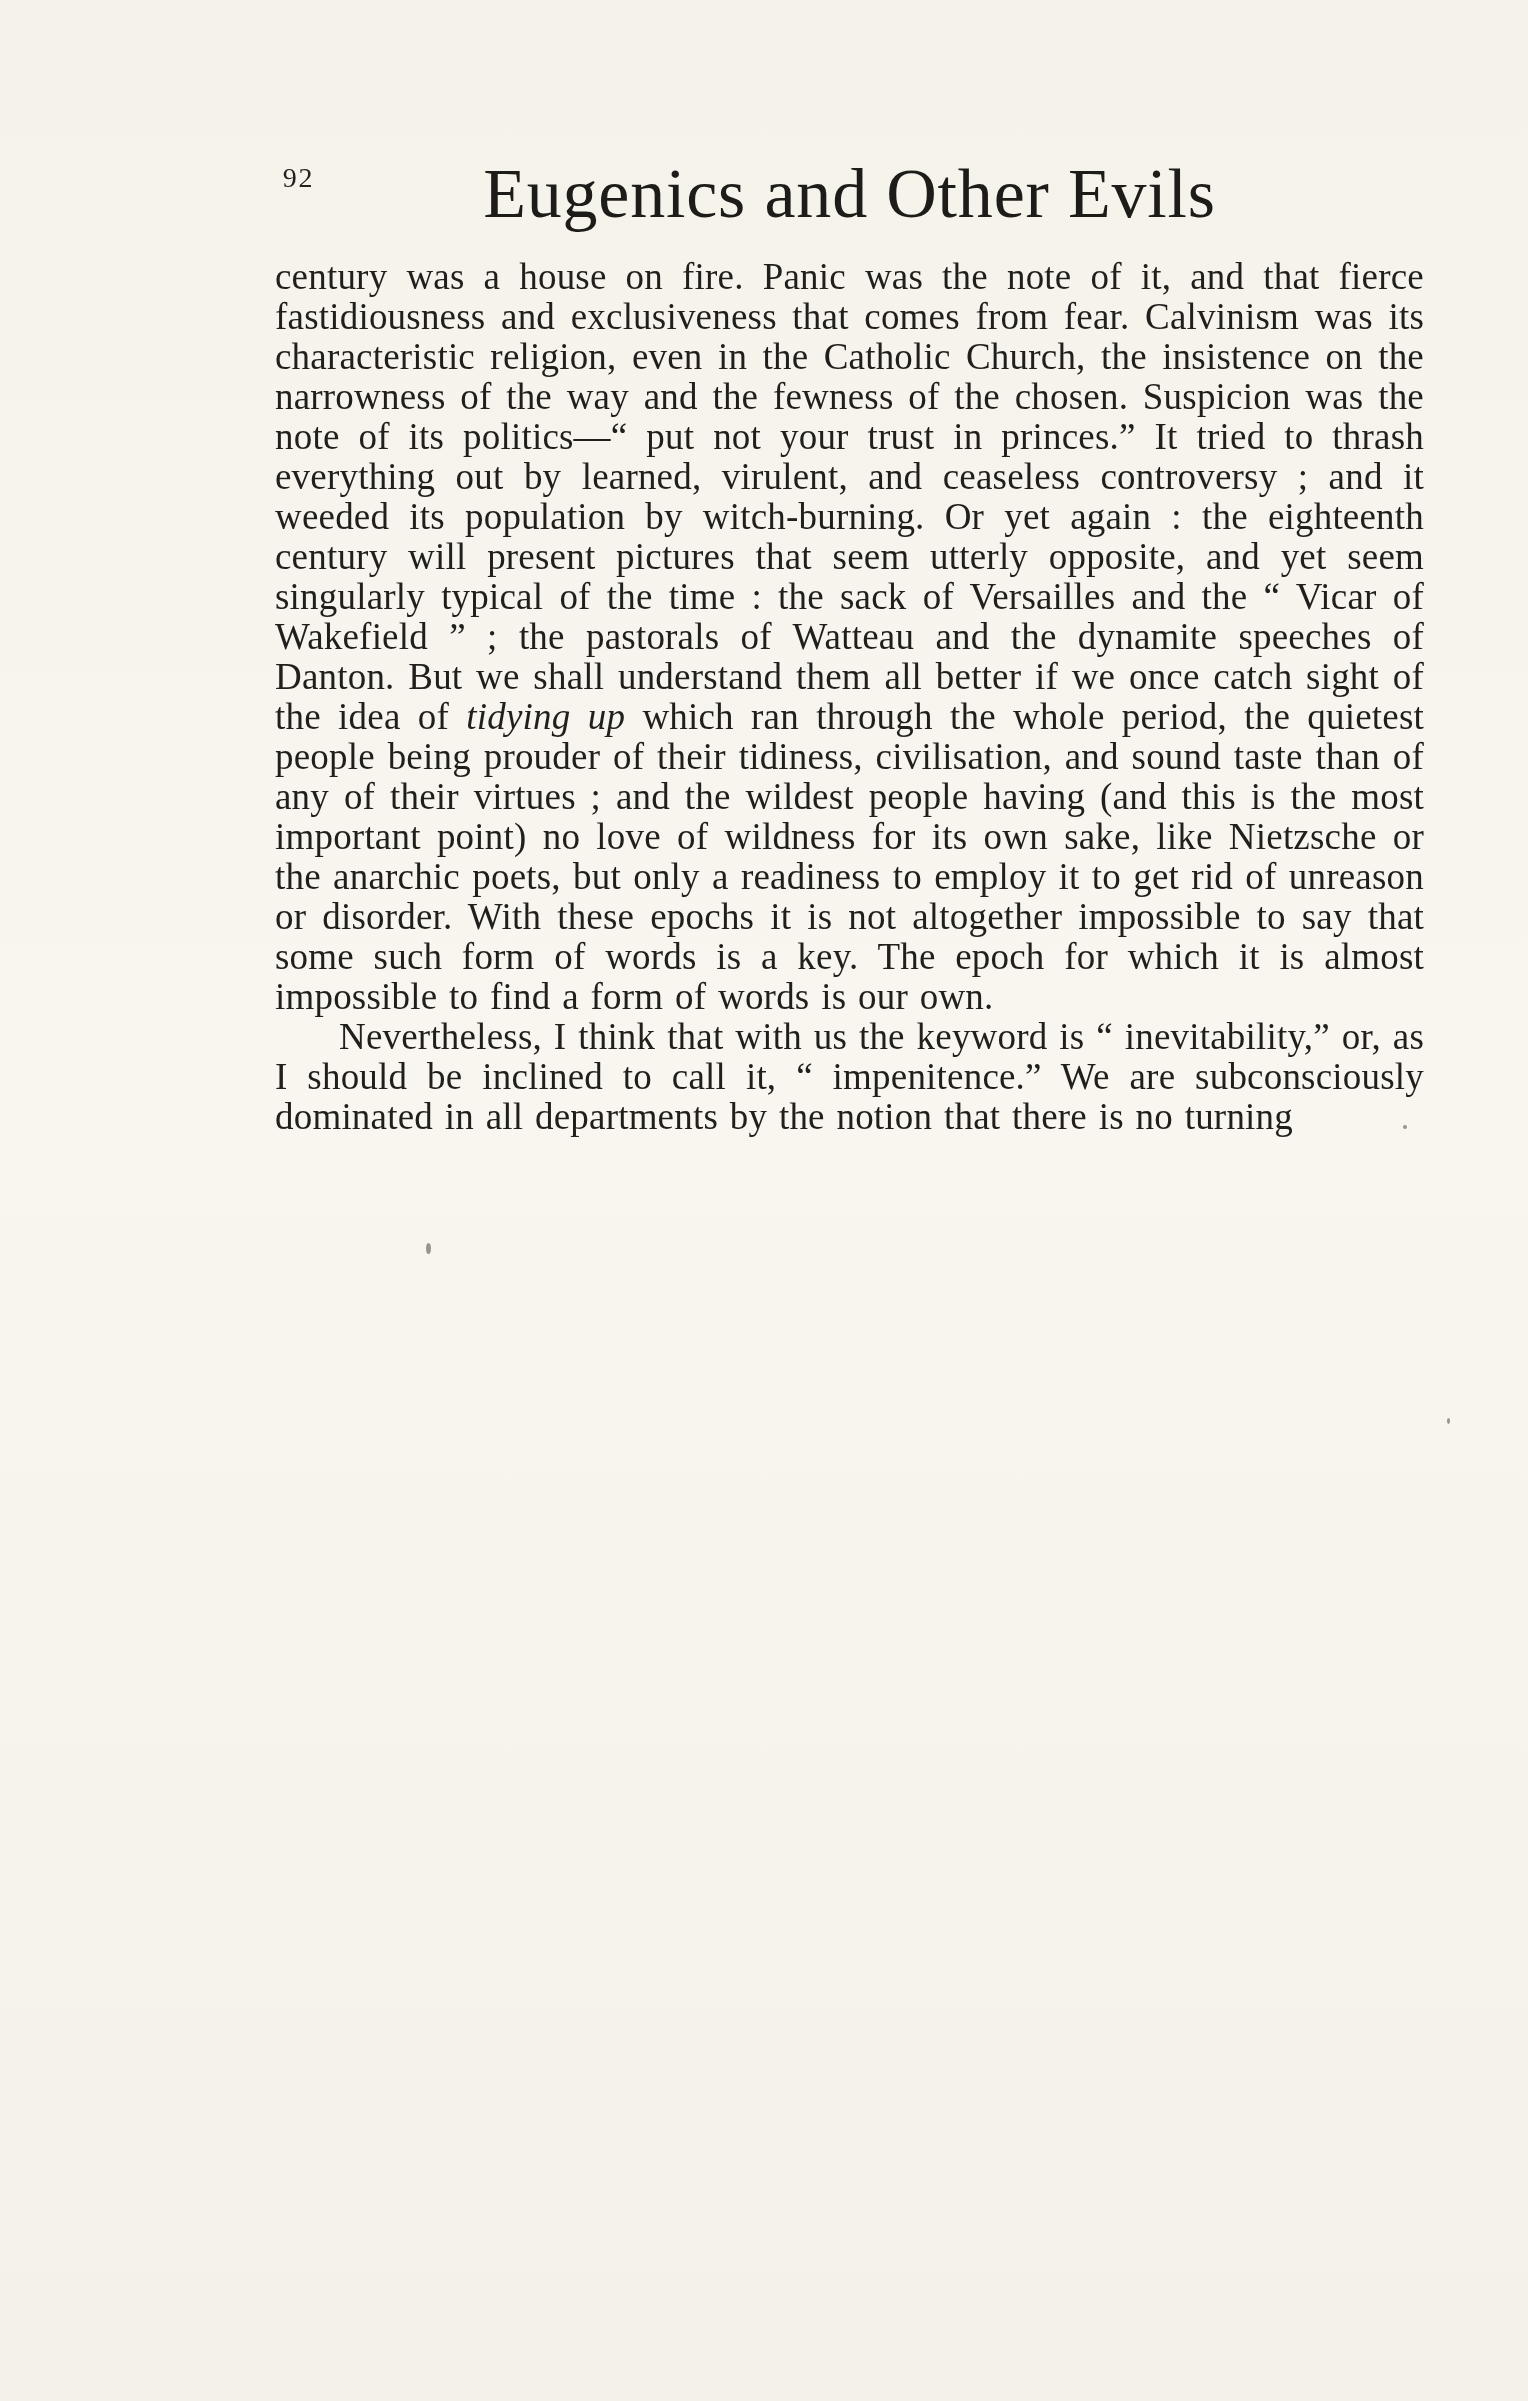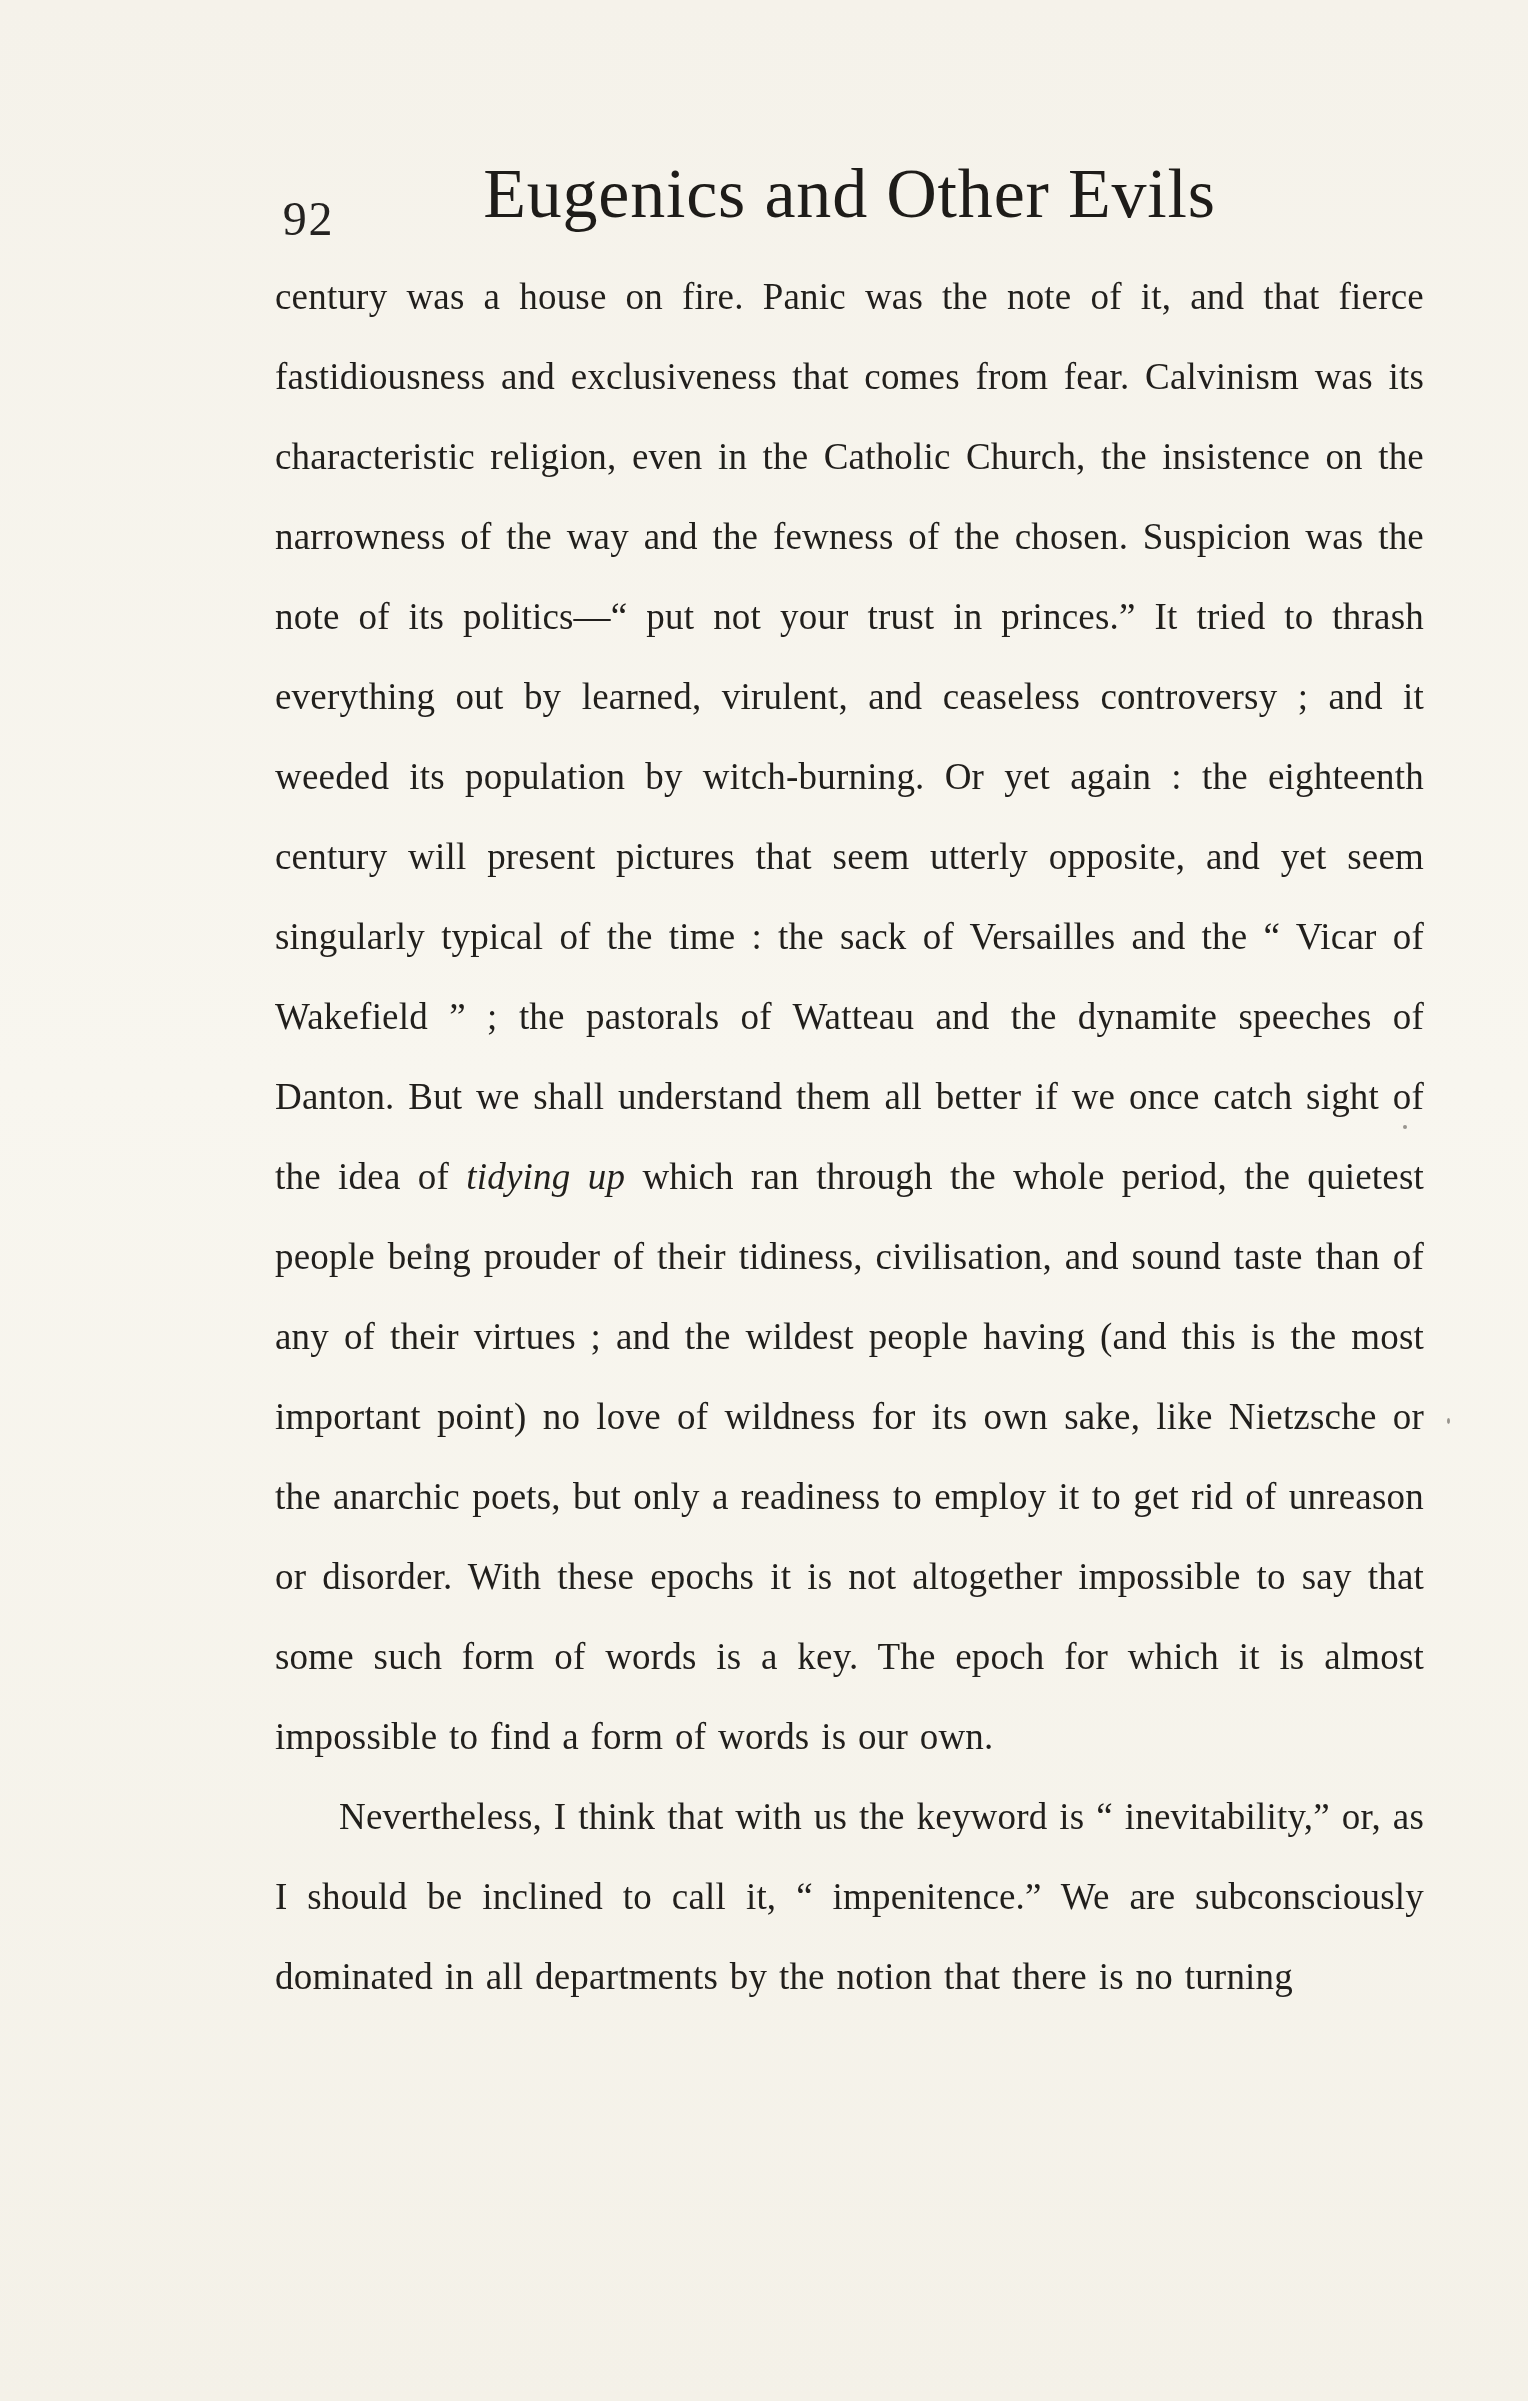--- a/index.html
+++ b/index.html
@@ -24,39 +24,39 @@
     width: 1149px;
   }
   .header {
     position: relative;
     height: 81px;
     margin-bottom: 23.4px;
   }
   .page-num {
     position: absolute;
     left: 7.8px;
-    top: 38px;
-    font-size: 48px;
+    top: 9px;
+    font-size: 28px;
     letter-spacing: 1.6px;
     color: #242220;
   }
   .title {
     margin: 0;
     font-size: 70px;
     font-weight: normal;
     text-align: center;
     letter-spacing: 0.8px;
     line-height: 81px;
     white-space: nowrap;
     color: #1e1c19;
   }
   .body p {
     margin: 0;
     font-size: 37px;
-    line-height: 80px;
+    line-height: 40px;
     text-align: justify;
     word-spacing: 2.3px;
     letter-spacing: 0.2px;
   }
   .body p.indent {
     text-indent: 64px;
     font-family: Liberation Serif, serif;
   }
   .it {
     font-style: italic;

